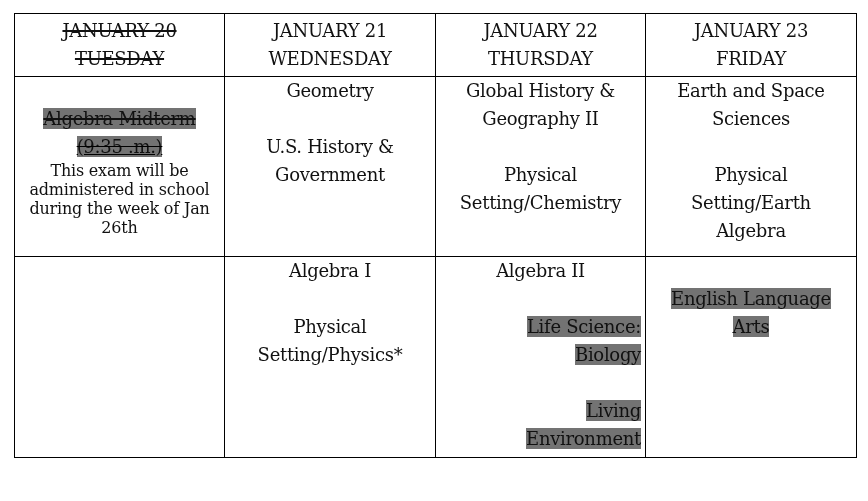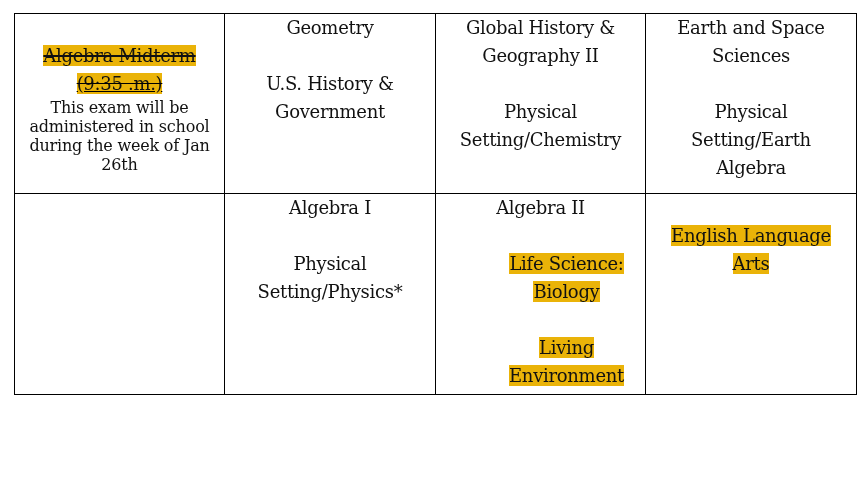--- a/index.html
+++ b/index.html
@@ -31,32 +31,32 @@
       line-height: 28px;
       letter-spacing: -0.3px;
     }
     .row-header td { height: 59px; padding-top: 3px; }
     .row-time td { height: 31px; padding-top: 1px; }
     .row-morning td { height: 171px; padding-top: 0px; margin-left: 41px; }
     .row-time2 td { height: 31px; padding-top: 1px; }
     .row-afternoon td { height: 172px; padding-top: 0px; }
 
     .strike { text-decoration: line-through; text-decoration-thickness: 1.5px; }
-    .hl { background: #eab308; }
+    .hl { background: #737373; }
     .line { display: block; }
     .spacer { display: block; height: 28px; }
 
     .note {
       display: block;
       font-size: 16px;
       line-height: 19px;
       letter-spacing: -0.2px;
     }
     .left-block {
-      text-align: center;
+      text-align: right;
       display: block;
       padding-left: 8px;
       margin-left: 44px;
     }
     .cell-morning-tue {
       vertical-align: middle !important;
       padding-top: 8px !important;
     }
   </style>
 </head>
@@ -64,20 +64,38 @@
 
 <table class="schedule">
   <colgroup>
     <col style="width:210px">
       <col style="width:211px">
       <col style="width:210px">
       <col style="width:211px">
   </colgroup>
 
   <tbody>
+      <tr class="row-header">
+    <td>
+      <span class="line strike">JANUARY 20</span>
+      <span class="line strike">TUESDAY</span>
+    </td>
+    <td>
+      <span class="line">JANUARY 21</span>
+      <span class="line">WEDNESDAY</span>
+    </td>
+    <td>
+      <span class="line">JANUARY 22</span>
+      <span class="line">THURSDAY</span>
+    </td>
+    <td>
+      <span class="line">JANUARY 23</span>
+      <span class="line">FRIDAY</span>
+    </td>
+  </tr>
 
 
   <tr class="row-morning">
     <td class="cell-morning-tue">
       <span class="line"><span class="hl strike">Algebra Midterm</span></span>
       <span class="line"><span class="hl strike" style="text-decoration: line-through underline; text-decoration-color:#000;">(9:35 .m.)</span></span>
       <span class="note">This exam will be</span>
       <span class="note">administered in school</span>
       <span class="note">during the week of Jan 26th</span>
     </td>

